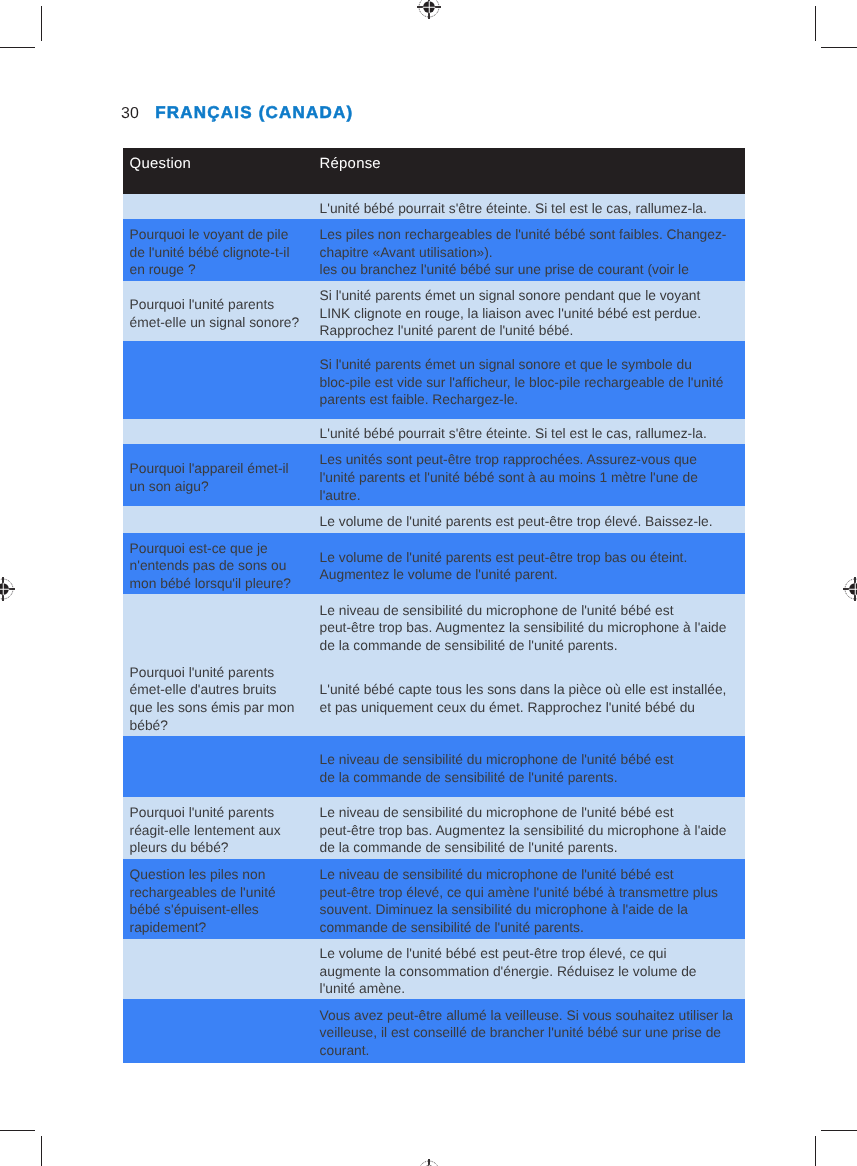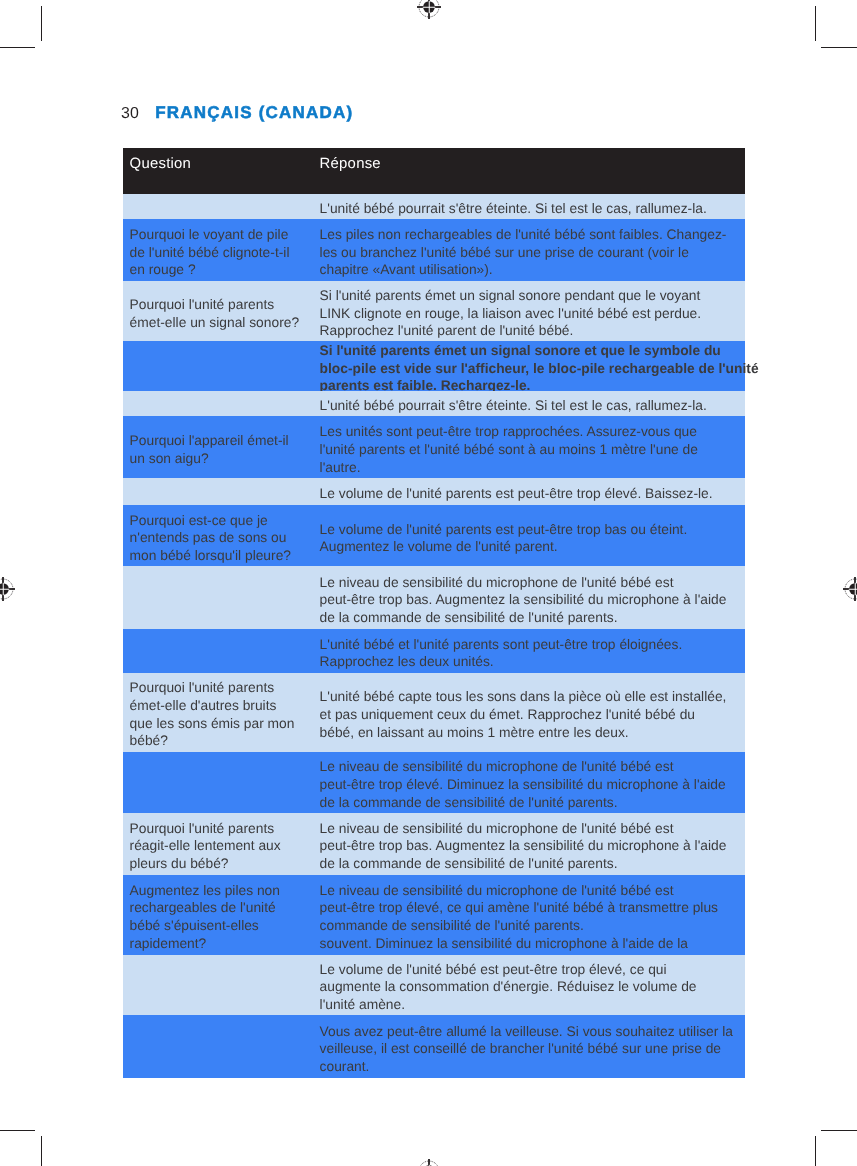--- a/index.html
+++ b/index.html
@@ -116,38 +116,38 @@
         <div class="r pl" style="height: 62.1px;">
     <div class="qc">
       <div class="pad"></div>
     <div class="ln">Pourquoi le voyant de pile</div>
             <div class="ln">de l'unité bébé clignote-t-il</div>
             <div class="ln">en rouge ?</div>
           </div>
     <div class="ac">
       <div class="pad"></div>
     <div class="ln">Les piles non rechargeables de l'unité bébé sont faibles. Changez-</div>
+            <div class="ln">chapitre «Avant utilisation»).</div>
             <div class="ln">les ou branchez l'unité bébé sur une prise de courant (voir le</div>
-            <div class="ln">chapitre «Avant utilisation»).</div>
           </div>
   </div>
         <div class="r sh" style="height: 60.1px;">
     <div class="qc">
       <div class="pad"></div>
     <div class="ln">Pourquoi l'unité parents</div>
             <div class="ln">émet-elle un signal sonore?</div>
           </div>
     <div class="ac">
       <div class="pad"></div>
     <div class="ln">Si l'unité parents émet un signal sonore pendant que le voyant</div>
             <div class="ln">LINK clignote en rouge, la liaison avec l'unité bébé est perdue.</div>
             <div class="ln">Rapprochez l'unité parent de l'unité bébé.</div>
           </div>
   </div>
-        <div class="r pl" style="height: 50px; font-weight: bold;">
+        <div class="r pl" style="height: 78px;">
     <div class="qc">
       <div class="pad"></div>
     </div>
     <div class="ac">
       <div class="pad"></div>
     <div class="ln">Si l'unité parents émet un signal sonore et que le symbole du</div>
             <div class="ln">bloc-pile est vide sur l'afficheur, le bloc-pile rechargeable de l'unité</div>
             <div class="ln">parents est faible. Rechargez-le.</div>
           </div>
   </div>
@@ -197,86 +197,74 @@
   </div>
         <div class="r sh" style="height: 62.7px;">
     <div class="qc">
       <div class="pad"></div>
     </div>
     <div class="ac">
       <div class="pad"></div>
     <div class="ln">Le niveau de sensibilité du microphone de l'unité bébé est</div>
             <div class="ln">peut-être trop bas. Augmentez la sensibilité du microphone à l'aide</div>
             <div class="ln">de la commande de sensibilité de l'unité parents.</div>
-          </div>
-  </div>
-        <div class="r pl" style="height: 43.8px;">
-    <div class="qc">
-      <div class="pad"></div>
-    </div>
-    <div class="ac">
-      <div class="pad"></div>
-    <div class="ln">L'unité bébé et l'unité parents sont peut-être trop éloignées.</div>
-            <div class="ln">Rapprochez les deux unités.</div>
           </div>
   </div>
         <div class="r sh" style="height: 78.8px;">
     <div class="qc">
       <div class="pad"></div>
     <div class="ln">Pourquoi l'unité parents</div>
             <div class="ln">émet-elle d'autres bruits</div>
             <div class="ln">que les sons émis par mon</div>
             <div class="ln">bébé?</div>
           </div>
     <div class="ac">
       <div class="pad"></div>
     <div class="ln">L'unité bébé capte tous les sons dans la pièce où elle est installée,</div>
             <div class="ln">et pas uniquement ceux du émet. Rapprochez l'unité bébé du</div>
-            <div class="ln">bébé, en laissant au moins 1 mètre entre les deux.</div>
           </div>
   </div>
         <div class="r pl" style="height: 61.5px;">
     <div class="qc">
       <div class="pad"></div>
     </div>
     <div class="ac">
       <div class="pad"></div>
     <div class="ln">Le niveau de sensibilité du microphone de l'unité bébé est</div>
-            <div class="ln">peut-être trop élevé. Diminuez la sensibilité du microphone à l'aide</div>
             <div class="ln">de la commande de sensibilité de l'unité parents.</div>
           </div>
   </div>
         <div class="r sh" style="height: 61.4px;">
     <div class="qc">
       <div class="pad"></div>
     <div class="ln">Pourquoi l'unité parents</div>
             <div class="ln">réagit-elle lentement aux</div>
             <div class="ln">pleurs du bébé?</div>
           </div>
     <div class="ac">
       <div class="pad"></div>
     <div class="ln">Le niveau de sensibilité du microphone de l'unité bébé est</div>
             <div class="ln">peut-être trop bas. Augmentez la sensibilité du microphone à l'aide</div>
             <div class="ln">de la commande de sensibilité de l'unité parents.</div>
           </div>
   </div>
         <div class="r pl" style="height: 80.3px;">
     <div class="qc">
       <div class="pad"></div>
-    <div class="ln">Augmentez les piles non</div>
+    <div class="ln">Question les piles non</div>
             <div class="ln">rechargeables de l'unité</div>
             <div class="ln">bébé s'épuisent-elles</div>
             <div class="ln">rapidement?</div>
           </div>
     <div class="ac">
       <div class="pad"></div>
     <div class="ln">Le niveau de sensibilité du microphone de l'unité bébé est</div>
             <div class="ln">peut-être trop élevé, ce qui amène l'unité bébé à transmettre plus</div>
+            <div class="ln">souvent. Diminuez la sensibilité du microphone à l'aide de la</div>
             <div class="ln">commande de sensibilité de l'unité parents.</div>
-            <div class="ln">souvent. Diminuez la sensibilité du microphone à l'aide de la</div>
           </div>
   </div>
         <div class="r sh" style="height: 60px;">
     <div class="qc">
       <div class="pad"></div>
     </div>
     <div class="ac">
       <div class="pad"></div>
     <div class="ln">Le volume de l'unité bébé est peut-être trop élevé, ce qui</div>
             <div class="ln">augmente la consommation d'énergie. Réduisez le volume de</div>

